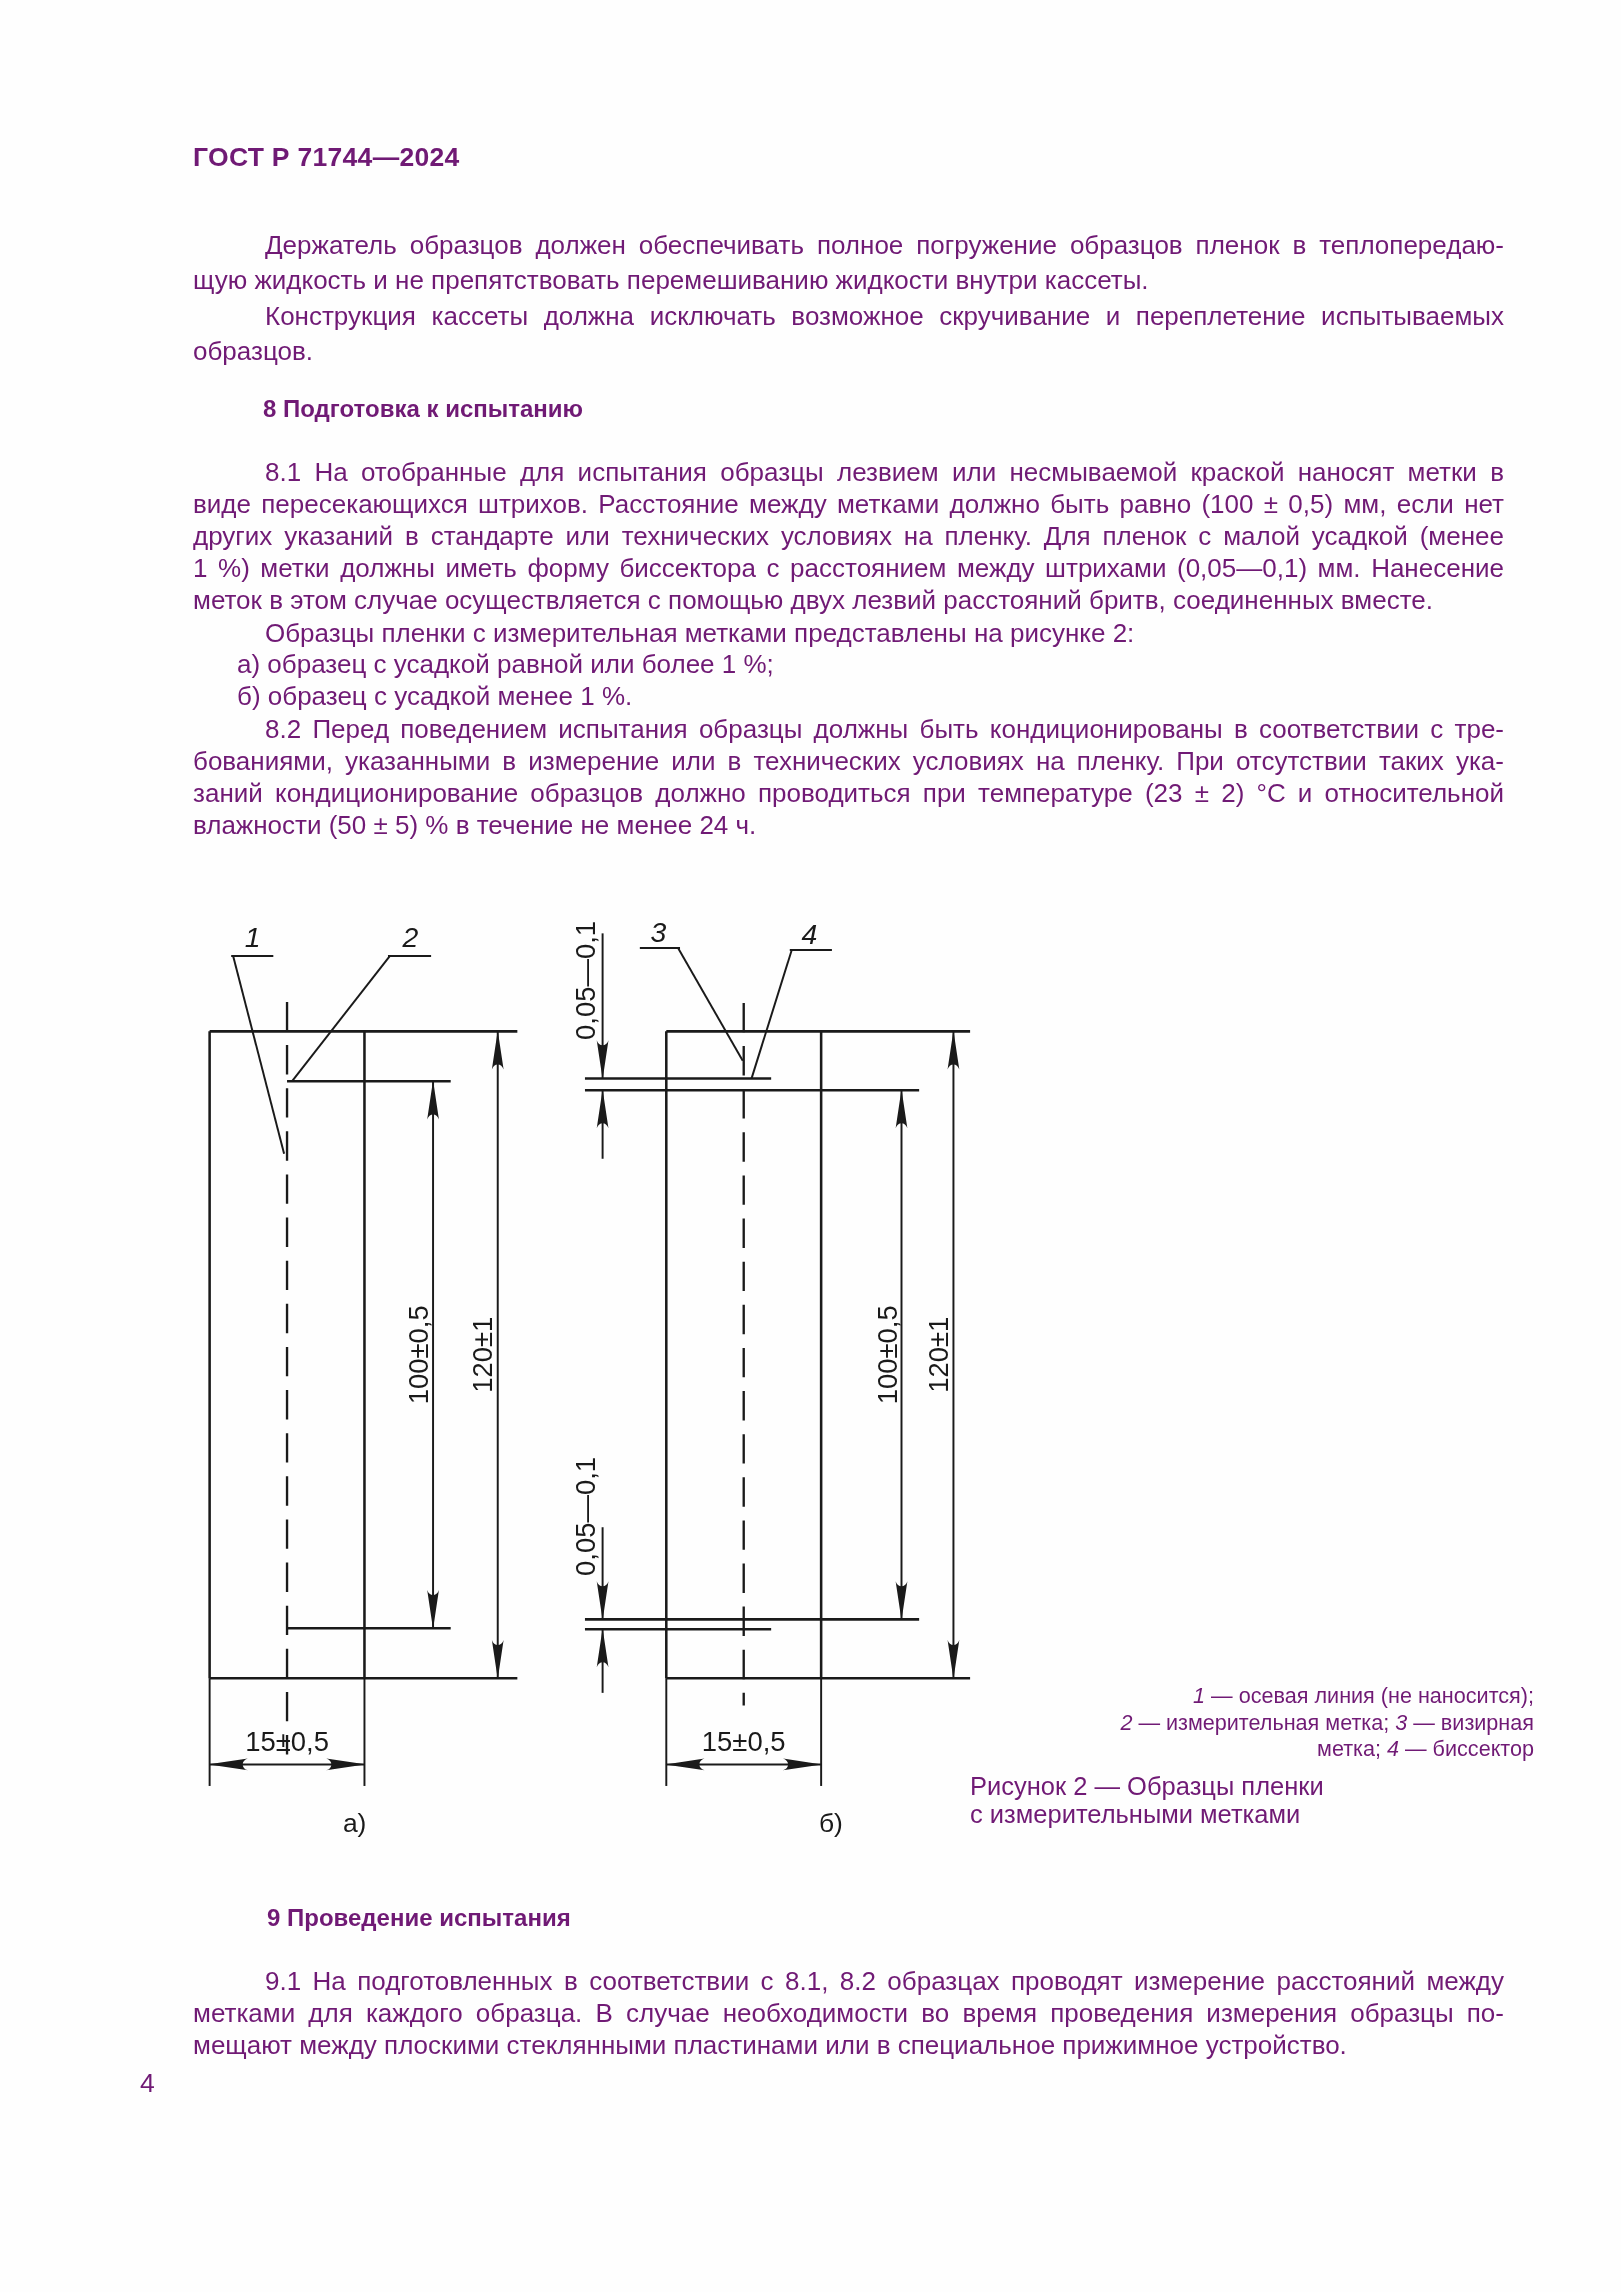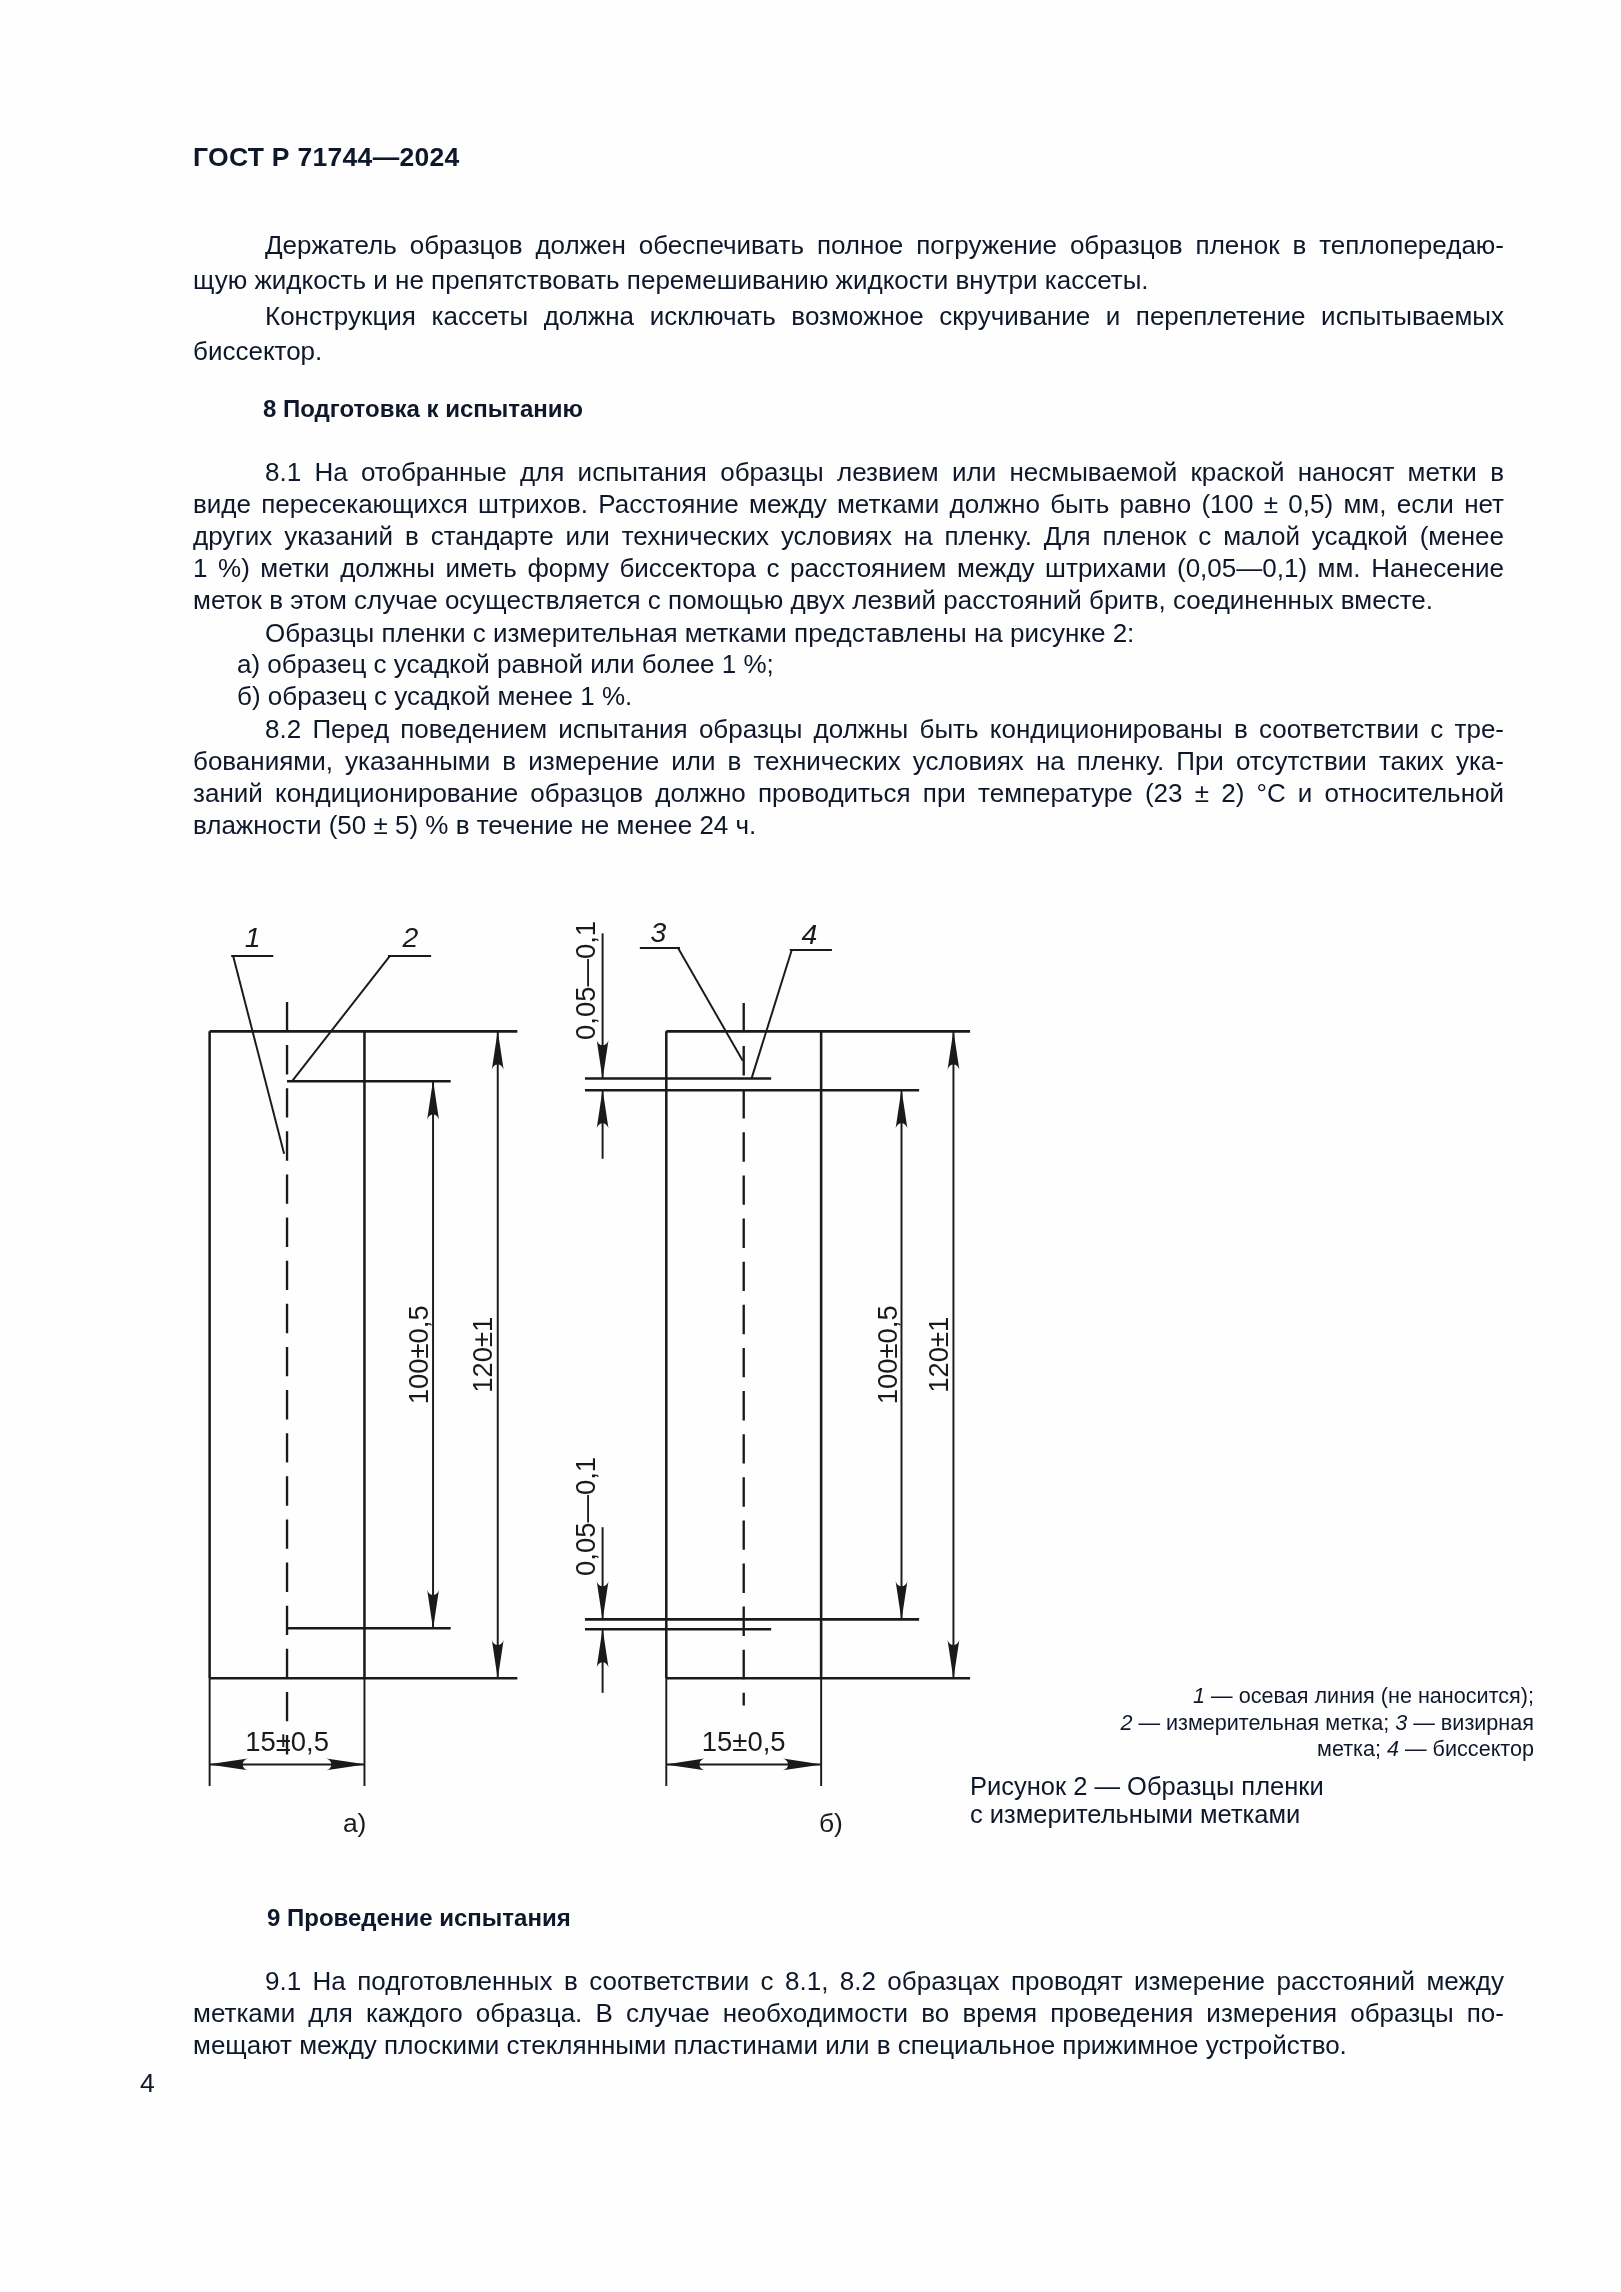--- a/index.html
+++ b/index.html
@@ -1,21 +1,21 @@
 <!DOCTYPE html>
 <html><head>
 <meta charset="utf-8">
 <style>
   html,body{margin:0;padding:0;background:#888;}
   .page{
     position:relative;
     width:1621px;height:2293px;
     background:#fefefe;
     font-family:"Liberation Sans", sans-serif;
-    color:#0f172a;
+    color:#701a75;
     overflow:hidden;
   }
   .doc-code{
     position:absolute;left:193px;top:142px;
     font-size:26.5px;font-weight:bold;letter-spacing:0.3px;
   }
   .para{
     position:absolute;left:193px;width:1311px;
     font-size:26px;line-height:32px;
   }
@@ -61,21 +61,21 @@
 
   <div class="doc-code">ГОСТ Р 71744—2024</div>
 
   <div class="para intro" style="top:228px">
       <div class="tline just indent">Держатель образцов должен обеспечивать полное погружение образцов пленок в теплопередаю-</div>
       <div class="tline">щую жидкость и не препятствовать перемешиванию жидкости внутри кассеты.</div>
     </div>
 
   <div class="para intro" style="top:299px">
       <div class="tline just indent">Конструкция кассеты должна исключать возможное скручивание и переплетение испытываемых</div>
-      <div class="tline">биссектор.</div>
+      <div class="tline">образцов.</div>
     </div>
 
   <div class="heading" style="top:395px">8  Подготовка к испытанию</div>
 
   <div class="para" style="top:456px">
       <div class="tline just indent">8.1  На отобранные для испытания образцы лезвием или несмываемой краской наносят метки в</div>
       <div class="tline just">виде пересекающихся штрихов. Расстояние между метками должно быть равно (100 ± 0,5) мм, если нет</div>
       <div class="tline just">других указаний в стандарте или технических условиях на пленку. Для пленок с малой усадкой (менее</div>
       <div class="tline just">1 %) метки должны иметь форму биссектора с расстоянием между штрихами (0,05—0,1) мм. Нанесение</div>
       <div class="tline">меток в этом случае осуществляется с помощью двух лезвий расстояний бритв, соединенных вместе.</div>

